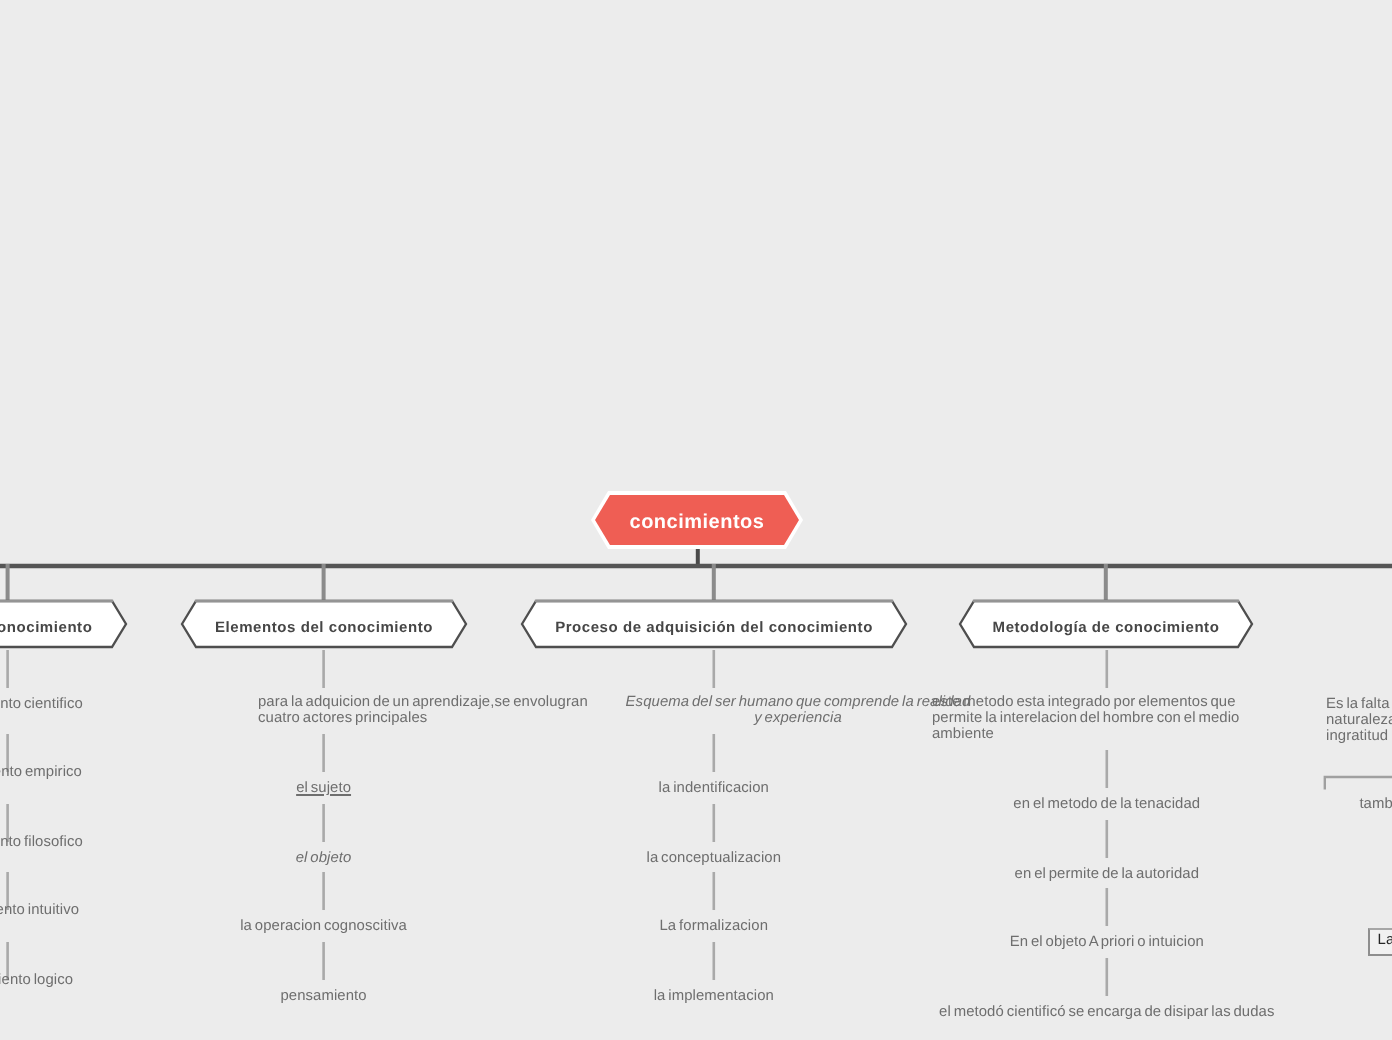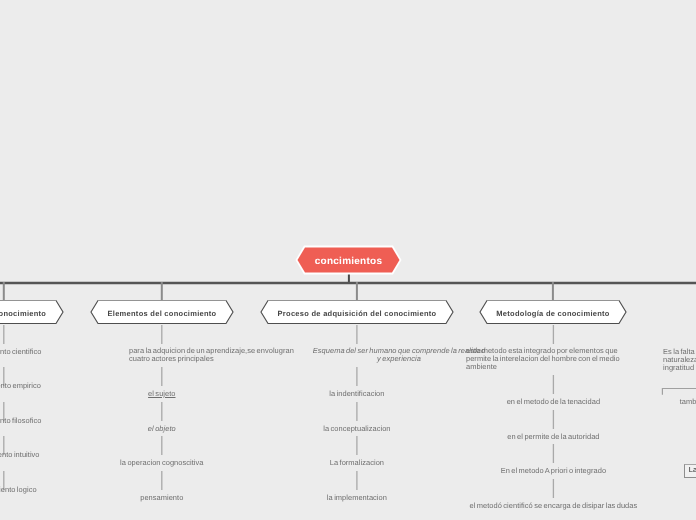--- a/index.html
+++ b/index.html
@@ -113,21 +113,21 @@
   <div class="leaf" style="left:256.9px;top:390px;width:200px;">la indentificacion</div>
   <div class="leaf" style="left:256.9px;top:425px;width:200px;">la conceptualizacion</div>
   <div class="leaf" style="left:256.9px;top:459px;width:200px;">La formalizacion</div>
   <div class="leaf" style="left:256.9px;top:494px;width:200px;">la implementacion</div>
 
   <div class="leaf" style="left:466px;top:347.4px;width:260px;text-align:left;">este metodo esta integrado por elementos que
 permite la interelacion del hombre con el medio
 ambiente</div>
   <div class="leaf" style="left:453.4px;top:398px;width:200px;">en el metodo de la tenacidad</div>
   <div class="leaf" style="left:453.4px;top:433px;width:200px;">en el permite de la autoridad</div>
-  <div class="leaf" style="left:453.4px;top:467px;width:200px;">En el metodo A priori o integrado</div>
+  <div class="leaf" style="left:453.4px;top:467px;width:200px;">En el objeto A priori o intuicion</div>
   <div class="leaf" style="left:453.4px;top:502px;width:200px;">el metodó cientificó se encarga de disipar las dudas</div>
 
   <div class="leaf" style="left:663px;top:348px;width:120px;text-align:left;line-height:7.8px;">Es la falta
 naturaleza
 ingratitud</div>
   <svg class="layer" viewBox="0 0 696 520">
     <path d="M662.4,394.8 L662.4,388.5 L760,388.5" fill="none" stroke="#a0a0a0" stroke-width="1.2"></path>
   </svg>
   <div class="leaf" style="left:679.7px;top:398px;width:120px;text-align:left;">tamb</div>
   <div class="leafbox" style="left:684px;top:463.5px;width:60px;height:14px;

